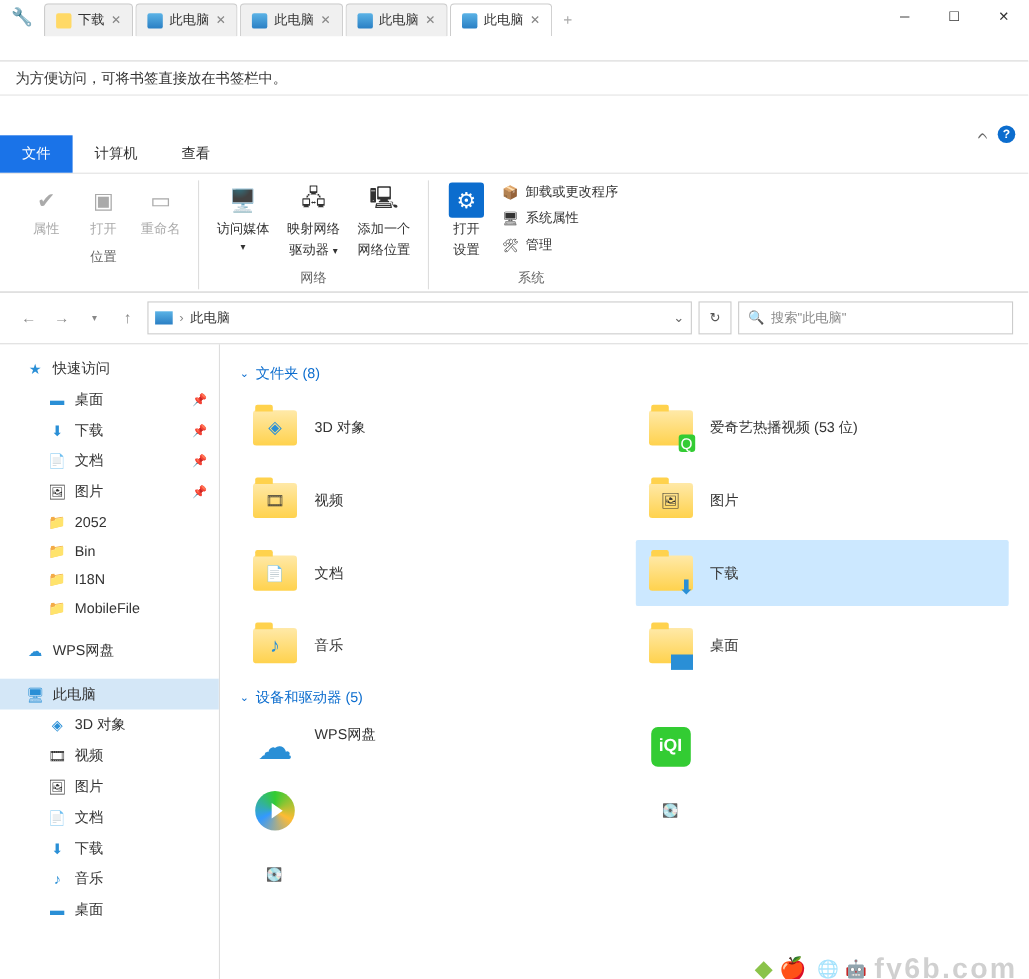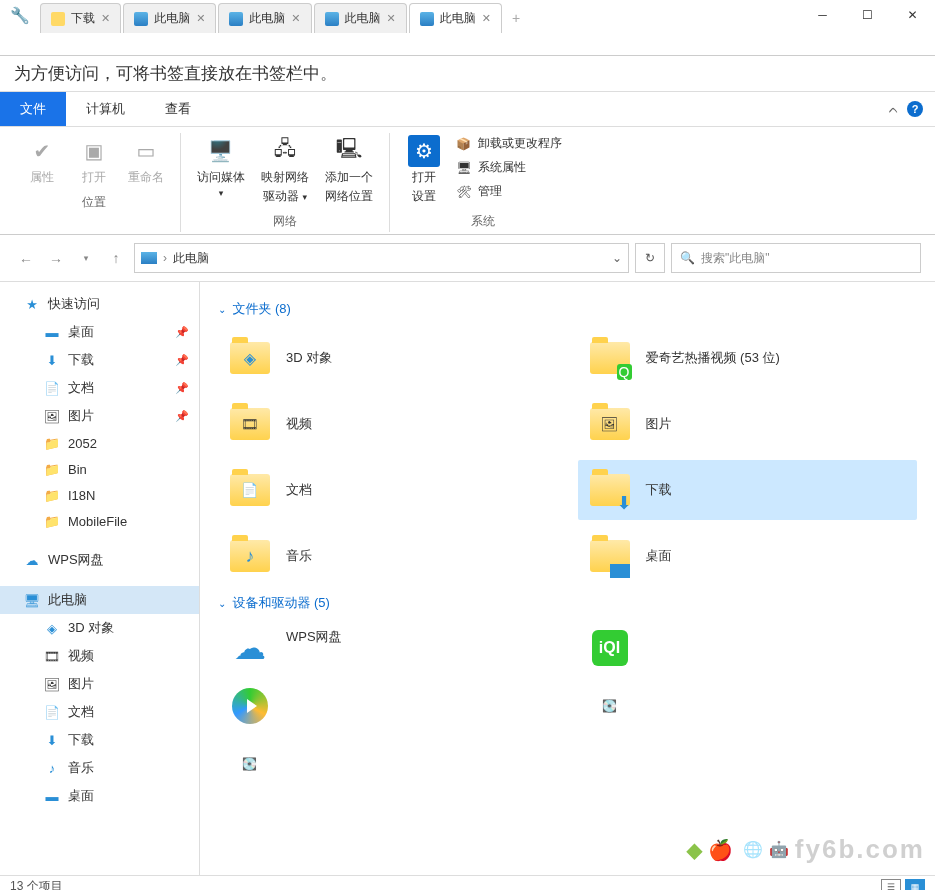--- a/index.html
+++ b/index.html
@@ -12,25 +12,25 @@
 .tab { display: flex; align-items: center; gap: 6px; padding: 6px 10px; border: 1px solid #ccc; border-bottom: none; border-radius: 4px 4px 0 0; background: #f0f0f0; margin-right: 2px; font-size: 12px; cursor: pointer; }
 .tab.active { background: #fff; }
 .tab .close { color: #888; font-size: 11px; }
 .tab-icon { width: 14px; height: 14px; display: inline-block; }
 .folder-ico { background: #ffd966; border-radius: 2px; }
 .pc-ico { background: linear-gradient(#5bb3e6, #2a7fc4); border-radius: 2px; }
 .newtab { padding: 4px 8px; color: #aaa; font-size: 14px; cursor: pointer; }
 .window-controls { display: flex; gap: 0; margin-left: auto; }
 .wbtn { width: 45px; height: 30px; display: flex; align-items: center; justify-content: center; color: #333; cursor: pointer; font-size: 12px; }
 
-.hint-bar { padding: 6px 14px; font-size: 17px; color: #333; background: #fff; border-bottom: 1px solid #ddd; }
+.hint-bar { padding: 6px 14px; font-size: 13px; color: #333; background: #fff; border-bottom: 1px solid #ddd; }
 
 
 .menu-row { display: flex; align-items: center; background: #fff; border-bottom: 1px solid #ddd; }
-.menu-item { padding: 8px 20px; font-size: 13px; cursor: pointer; }
+.menu-item { padding: 8px 20px; font-size: 13px; cursor: pointer; margin-top: 36px; }
 .menu-item.active { background: #1a73e8; color: #fff; }
 .menu-right { margin-left: auto; display: flex; align-items: center; gap: 8px; padding-right: 12px; }
 .help-ico { width: 16px; height: 16px; border-radius: 50%; background: #0c6dce; color: #fff; display: flex; align-items: center; justify-content: center; font-size: 11px; font-weight: bold; }
 
 
 .ribbon { display: flex; background: #fff; border-bottom: 1px solid #ccc; padding: 6px 8px 2px; }
 .ribbon-group { display: flex; flex-direction: column; align-items: center; border-right: 1px solid #ddd; padding: 0 10px; }
 .ribbon-group:last-child { border-right: none; }
 .ribbon-row { display: flex; gap: 4px; }
 .ribbon-btn { display: flex; flex-direction: column; align-items: center; gap: 2px; padding: 2px 6px; cursor: pointer; font-size: 12px; color: #333; min-width: 48px; }

